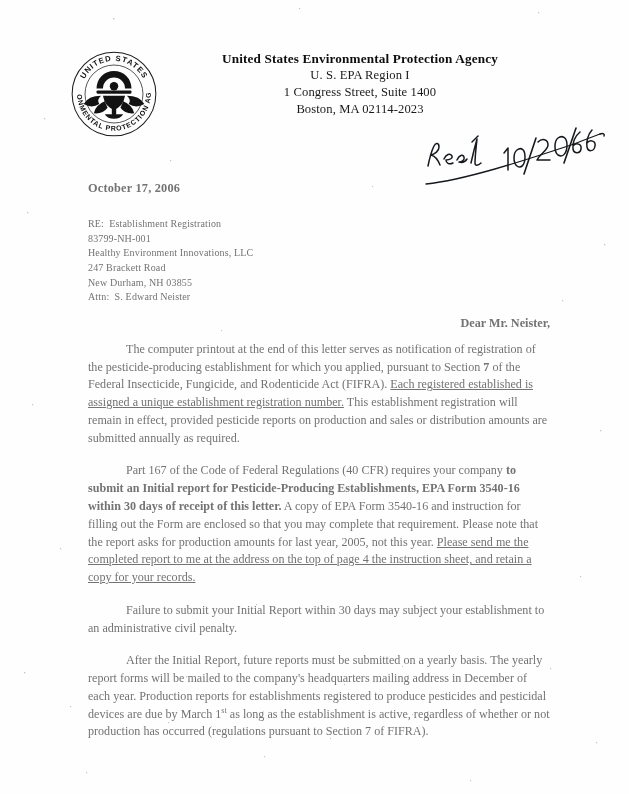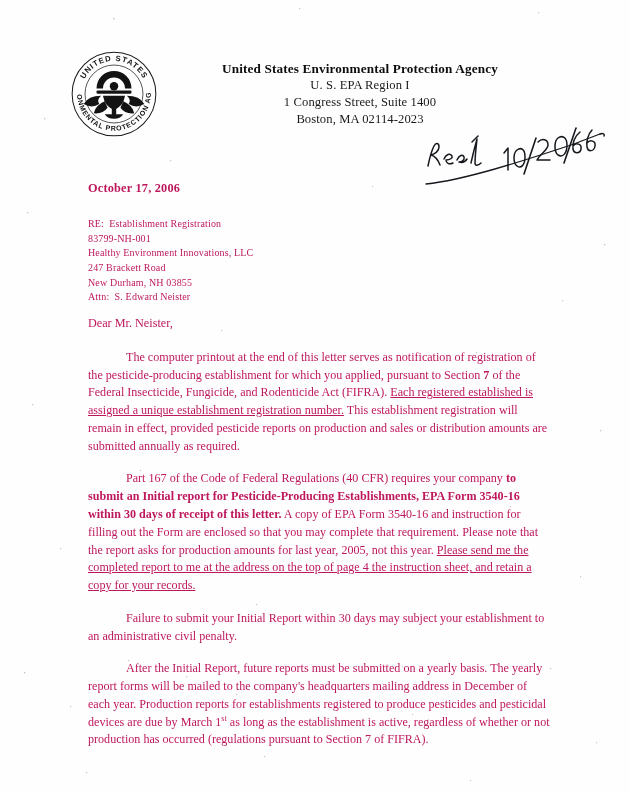--- a/index.html
+++ b/index.html
@@ -41,21 +41,21 @@
   .seal {
     position: absolute;
     left: 68px;
     top: 4px;
     width: 92px;
     height: 92px;
   }
   .header-text {
     position: absolute;
     left: 175px;
-    top: 16px;
+    top: 6px;
     width: 370px;
     text-align: center;
     line-height: 1.32;
   }
   .hdr-line1 {
     font-weight: bold;
     font-size: 13.2px;
     letter-spacing: 0.15px;
     color: #0d0d0d;
   }
@@ -76,40 +76,41 @@
   }
 
   
   .letter-body {
     position: absolute;
     left: 88px;
     top: 180px;
     width: 462px;
     font-size: 12.1px;
     line-height: 1.46;
-    color: #be185d;
+    color: #737373;
   }
   .date-line {
     font-weight: bold;
     font-size: 12.3px;
     margin-bottom: 19px;
     letter-spacing: 0.2px;
   }
   .addr-block {
     font-weight: normal;
     font-size: 10px;
     line-height: 1.47;
     letter-spacing: 0.15px;
     margin-bottom: 10px;
   }
   .addr-block div { white-space: pre; }
   .salutation {
     font-size: 12.2px;
-    margin-bottom: 16px;
-    font-weight: normal;
+    margin-bottom: 8px;
+    font-weight: bold;
+    text-align: right;
   }
   p.para {
     margin: 4px 0 15px 0;
     text-indent: 38px;
     text-align: left;
     font-size: 12.1px;
     line-height: 1.47;
   }
   .b { font-weight: bold; }
   .u { text-decoration: underline; }

